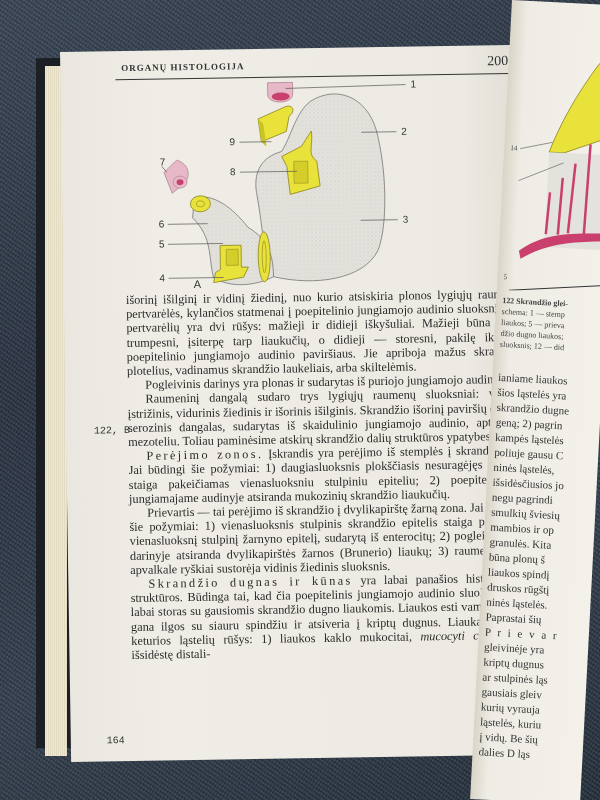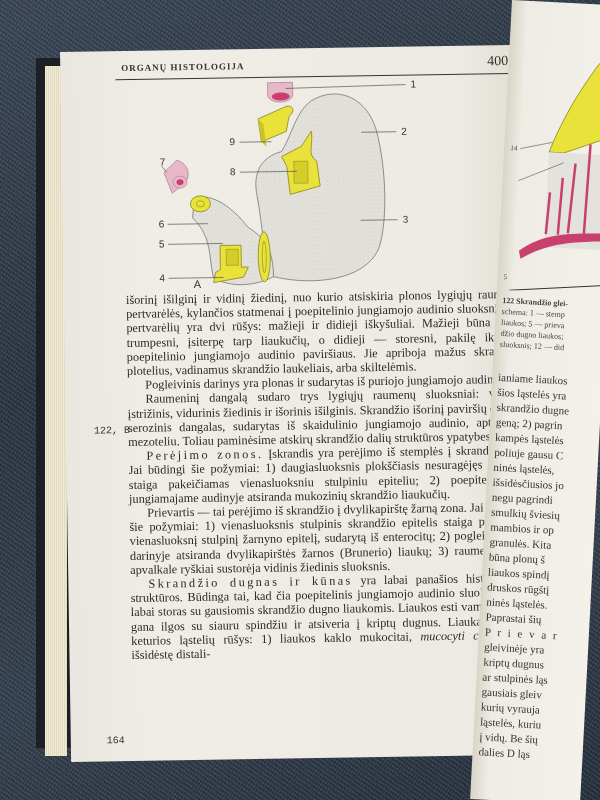--- a/index.html
+++ b/index.html
@@ -61,21 +61,21 @@
 </style>
 </head>
 <body>
 
 <div class="cover"></div>
 <div class="edges"></div>
 
 <div class="page-left">
   <div class="running-head">
     <span class="running-title">ORGANŲ HISTOLOGIJA</span>
-    <span class="page-number">400</span>
+    <span class="page-number">200</span>
   </div>
 
   <div class="figure">
     <svg width="320" height="210" viewBox="0 0 320 210">
       <defs>
         <pattern id="stip" width="4" height="4" patternUnits="userSpaceOnUse">
           <rect width="4" height="4" fill="#e4e2dc"></rect>
           <circle cx="1" cy="1" r="0.5" fill="#bdbab3"></circle>
           <circle cx="3" cy="3" r="0.4" fill="#c8c5be"></circle>
         </pattern>

